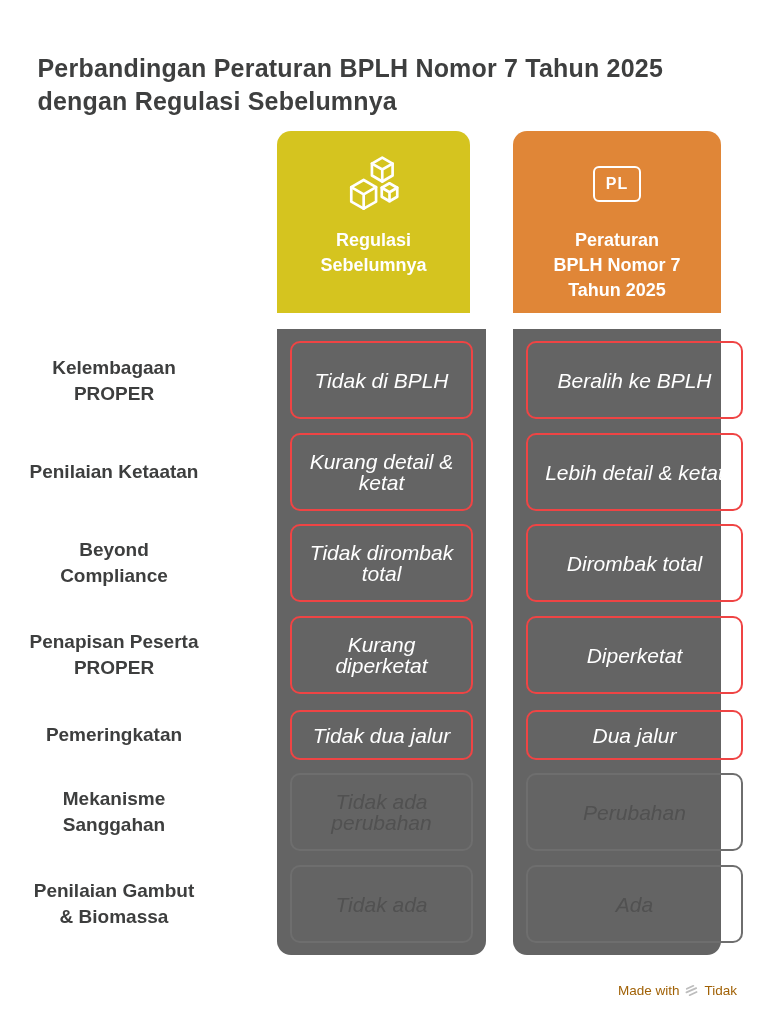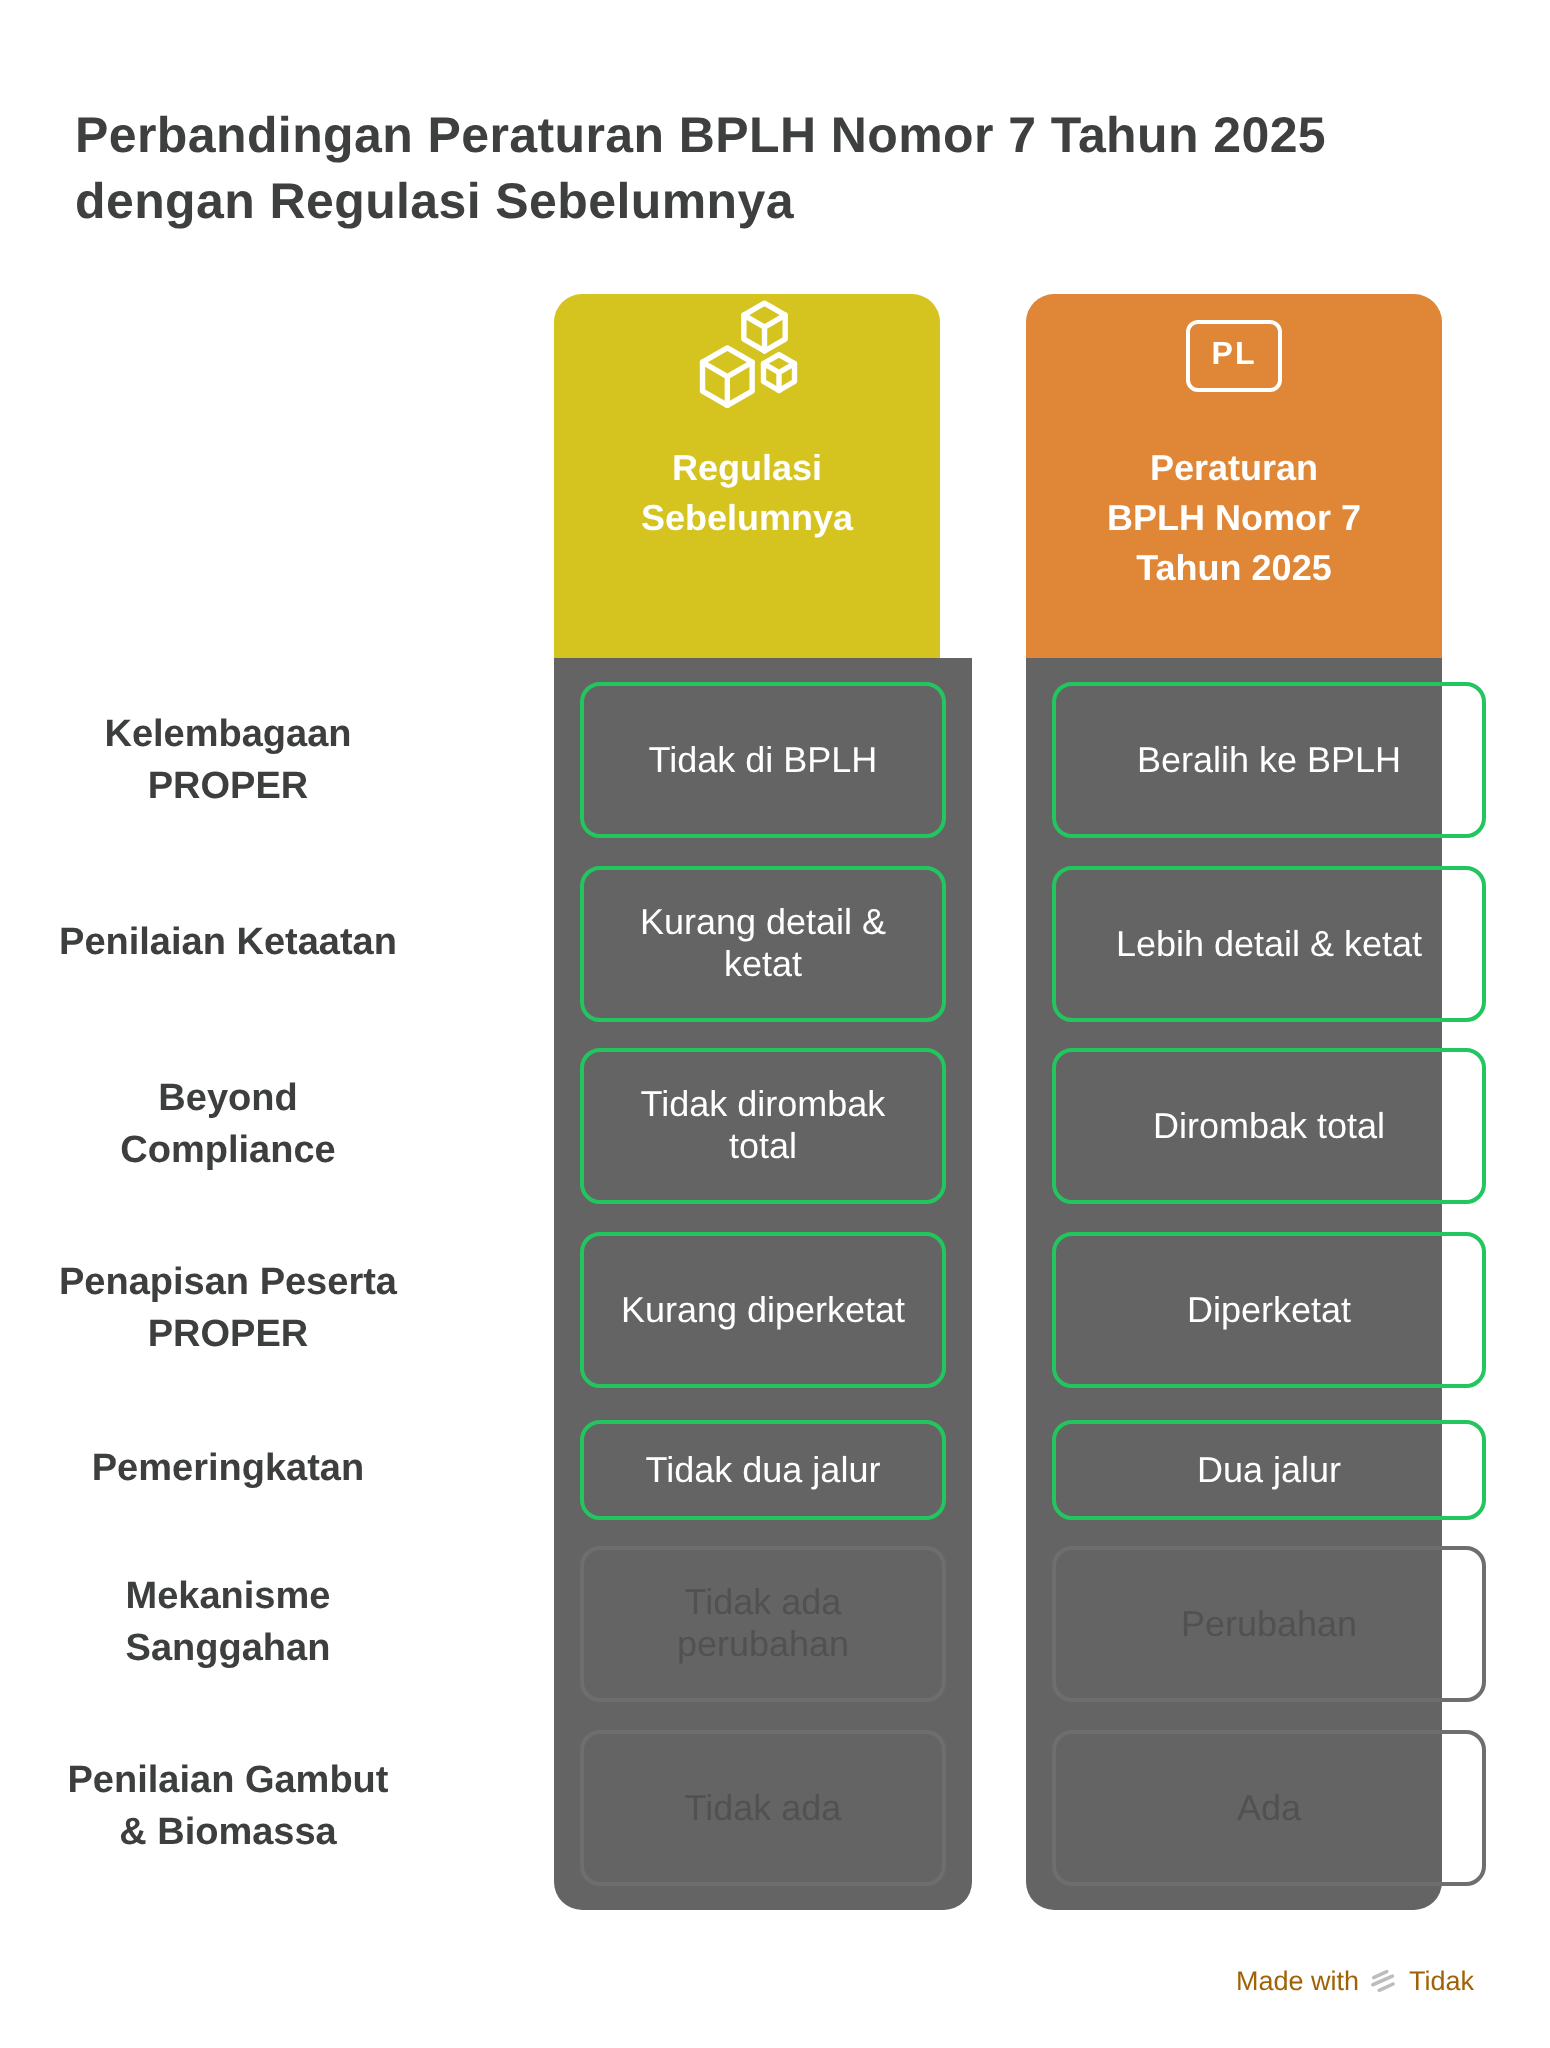--- a/index.html
+++ b/index.html
@@ -8,23 +8,24 @@
     position:relative; width:775px; height:1024px; background:#ffffff;
     overflow:hidden; margin:0 auto;
   }
   .title {
     position:absolute; top:52px; left:50%; transform:translateX(-50%);
     width:700px; text-align:left; font-size:25px; line-height:33px;
     font-weight:bold; color:#3e3f3f; letter-spacing:0.2px;
   }
   
   .col-header {
-    position:absolute; top:147px; height:182px;
+    position:absolute; top:131px; height:182px;
     border-radius:14px 14px 0 0;
     display:flex; flex-direction:column; align-items:center;
+    padding-top:22px;
   }
   .col-header.left  { left:277px; width:193px; background:#d5c41f; }
   .col-header.right { left:513px; width:208px; background:#e08637; }
   .col-body {
     position:absolute; top:329px; height:626px;
     background:#646464; border-radius:0 0 14px 14px;
   }
   .col-body.left  { left:277px; width:209px; }
   .col-body.right { left:513px; width:208px; }
   .hdr-icon-box { height:62px; display:flex; align-items:center; justify-content:center; margin-bottom:13px; }
@@ -40,24 +41,25 @@
   
   .rowlabel {
     position:absolute; left:28px; width:172px; text-align:center;
     font-weight:bold; font-size:19px; line-height:26px; color:#3d3e3e;
     transform:translateY(-50%);
   }
   .lr1 { top:381px; } .lr2 { top:472px; } .lr3 { top:563px; }
   .lr4 { top:655px; } .lr5 { top:735px; } .lr6 { top:812px; } .lr7 { top:904px; }
   
   .cell {
-    position:absolute; border:2px solid #22c55e; border-radius:10px;
+    position:absolute; border:2px solid #ef4444; border-radius:10px;
     display:flex; align-items:center; justify-content:center;
-    text-align:center; color:#ffffff; font-size:18px; line-height:21px;
+    text-align:center; color:#ffffff; font-size:21px; line-height:21px;
     padding:4px 16px;
+    font-style:italic;
   }
   .cell.cl { left:290px; width:183px; }
   .cell.cr { left:526px; width:217px; }
   .r1 { top:341px; height:78px; } .r2 { top:433px; height:78px; }
   .r3 { top:524px; height:78px; } .r4 { top:616px; height:78px; }
   .r5 { top:710px; height:50px; } .r6 { top:773px; height:78px; }
   .r7 { top:865px; height:78px; }
   .cell.faded { color:#515151; border-color:#6e6e6e; }
   
   .footer {

